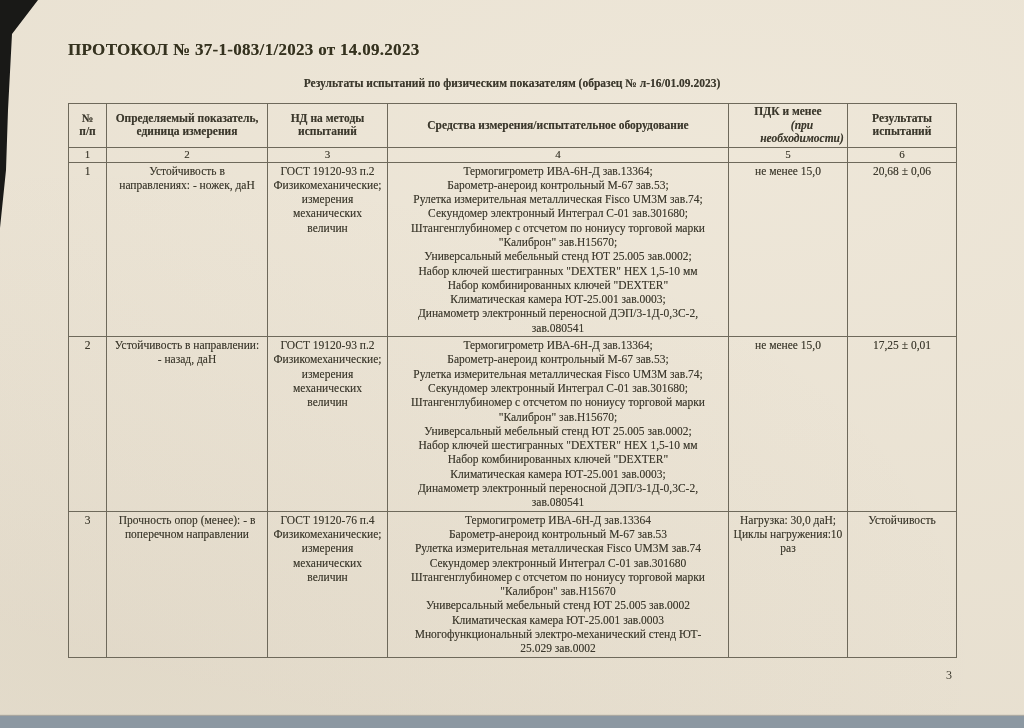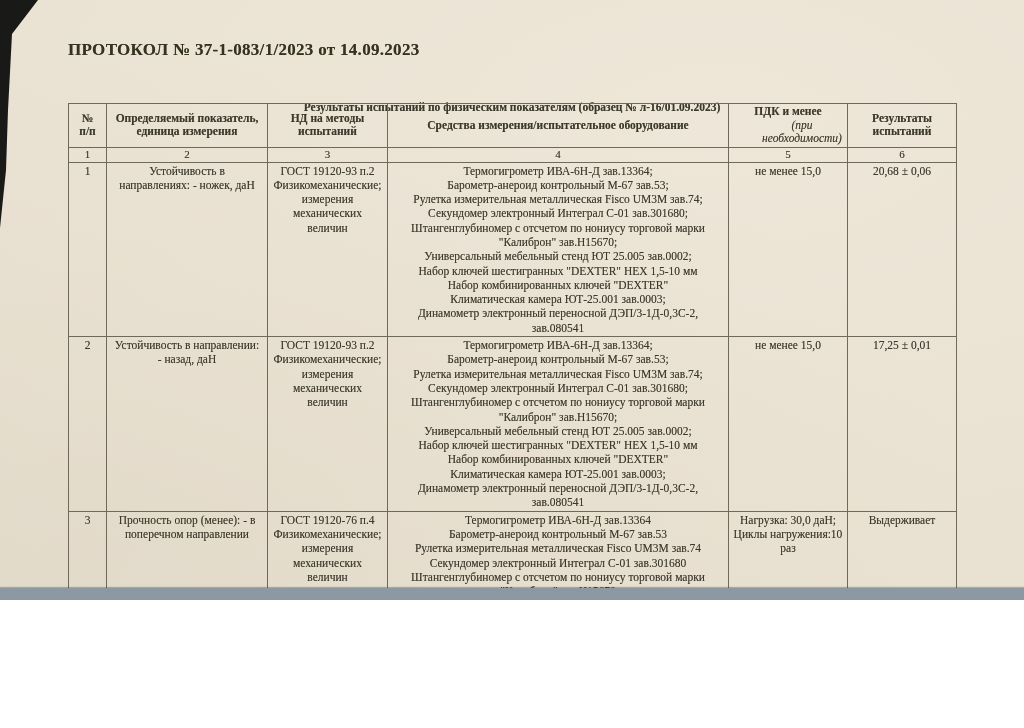--- a/index.html
+++ b/index.html
@@ -1,43 +1,43 @@
 <!DOCTYPE html>
 <html lang="ru"><head>
 <meta charset="utf-8">
 <style>
   html,body{margin:0;padding:0;}
   body{width:1024px;height:728px;overflow:hidden;
        font-family:"Liberation Serif","DejaVu Serif",serif;}
-  .scan{position:relative;width:1024px;height:600px;
+  .scan{position:relative;width:1024px;height:728px;
         background:#ece4d4;
         background-image:
           radial-gradient(1200px 600px at 70% 20%, rgba(255,255,255,0.10), rgba(0,0,0,0.02)),
           radial-gradient(900px 500px at 10% 90%, rgba(120,100,70,0.05), rgba(0,0,0,0));
         color:#3b382d;overflow:hidden;}
   .corner-svg{position:absolute;left:0;top:0;}
   .strip{position:absolute;left:0;bottom:0;width:1024px;height:12px;background:#8c98a2;
          box-shadow:0 -1px 1px rgba(60,70,80,0.35);}
   .title{position:absolute;left:68px;top:40px;margin:0;
          font-size:17px;font-weight:bold;letter-spacing:0.3px;color:#35321f;
          text-shadow:0 0 0.5px rgba(55,50,30,0.55);}
   .subtitle{position:absolute;left:68px;top:77px;width:888px;text-align:center;
             font-size:11.5px;font-weight:bold;color:#3b382d;
-            text-shadow:0 0 0.4px rgba(55,50,30,0.5);margin-top:24px;}
+            text-shadow:0 0 0.4px rgba(55,50,30,0.5);}
   table.doc{position:absolute;left:68px;top:103px;width:888px;
             border-collapse:collapse;table-layout:fixed;
             font-size:11.5px;line-height:14.3px;color:#3b382d;}
   table.doc td,table.doc th{border:1px solid #6e695b;padding:1px 2px;
             text-align:center;overflow:hidden;
             text-shadow:0 0 0.4px rgba(55,50,30,0.45);}
   tr.head th{height:35px;vertical-align:middle;font-weight:bold;font-size:11.5px;line-height:13.5px;}
   tr.idx td{height:12px;vertical-align:middle;font-size:11px;line-height:11px;}
   tbody td{vertical-align:top;padding-top:2px;}
   .pre{white-space:pre-line;}
-  .it{font-style:italic;font-weight:normal;margin-left:28px;}
+  .it{font-style:italic;font-weight:bold;margin-left:28px;}
   .r1 td{height:166px;}
   .r2 td{height:165px;}
   .r3 td{height:141px;}
   .pagenum{position:absolute;left:946px;top:668px;font-size:12px;color:#3b382d;}
 </style>
 </head>
 <body>
 
 <div class="scan">
 
@@ -147,21 +147,21 @@
 Секундомер электронный Интеграл С-01 зав.301680
 Штангенглубиномер с отсчетом по нониусу торговой марки
 "Калиброн" зав.Н15670
 Универсальный мебельный стенд ЮТ 25.005 зав.0002
 Климатическая камера ЮТ-25.001 зав.0003
 Многофункциональный электро-механический стенд ЮТ-
 25.029 зав.0002</td>
         <td class="pre">Нагрузка: 30,0 даН;
 Циклы нагружения:10
 раз</td>
-        <td>Выдерживает</td>
+        <td>Устойчивость</td>
       </tr>
     </tbody>
   </table>
 
   <div class="pagenum">3</div>
 
   <div class="strip"></div>
 </div>
 
 </body></html>

